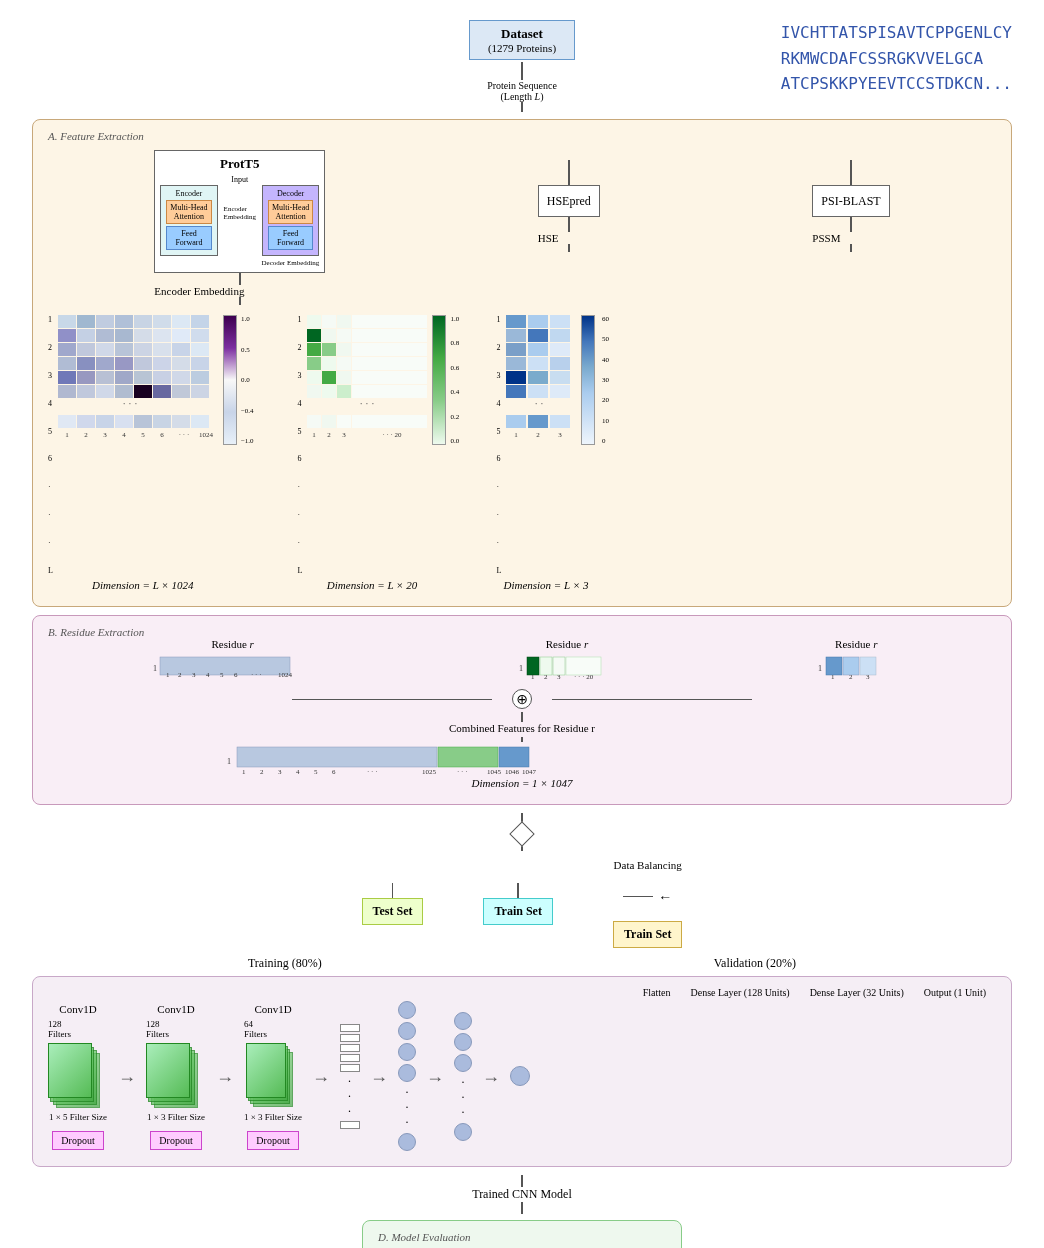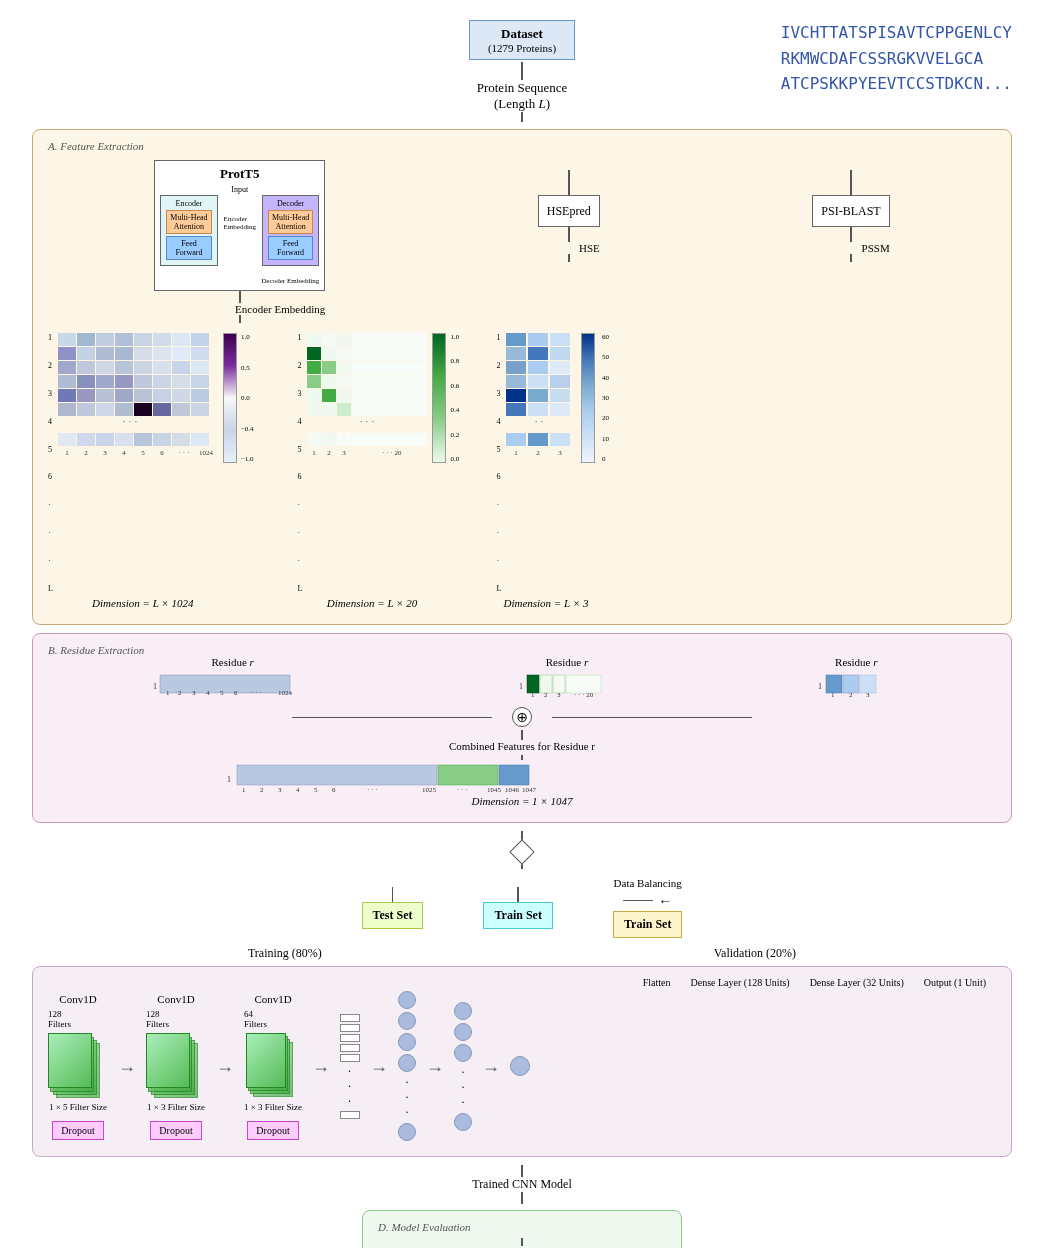--- a/index.html
+++ b/index.html
@@ -281,21 +281,21 @@
 
     .feature-tools-row {
       display: flex;
       justify-content: space-around;
       width: 100%;
       margin-top: 8px;
     }
     .tool-col {
       display: flex;
       flex-direction: column;
-      align-items: flex-end;
+      align-items: flex-start;
     }
 
     .section-b-label {
       font-size: 11px;
       font-style: italic;
       color: #555;
     }
   </style>
 </head>
 <body>
@@ -310,21 +310,21 @@
       </div>
       <div class="protein-seq-aside">
         <div>IVCHTTATSPISAVTCPPGENLCY</div>
         <div>RKMWCDAFCSSRGKVVELGCA</div>
         <div>ATCPSKKPYEEVTCCSTDKCN...</div>
       </div>
     </div>
 
     <div style="display:flex; flex-direction:column; align-items:center; margin-bottom:2px;">
       <div style="width:1.5px; height:18px; background:#555;"></div>
-      <div style="font-size:13px; text-align:center;">Protein Sequence<br>(Length <i>L</i>)</div>
+      <div style="font-size:10px; text-align:center;">Protein Sequence<br>(Length <i>L</i>)</div>
       <div style="width:1.5px; height:10px; background:#555;"></div>
     </div>
   </div>
 
   <div class="section-a">
     <div class="section-label">A. Feature Extraction</div>
 
     <div class="feature-tools-row">
 
       <div class="tool-col">
@@ -339,21 +339,21 @@
             </div>
             <div style="display:flex; flex-direction:column; align-items:center; font-size:7px; justify-content:center;">
               <div style="margin-top:20px;">Encoder<br>Embedding</div>
             </div>
             <div class="decoder-block">
               <div style="font-size:8px;">Decoder</div>
               <div class="mha-box">Multi-Head<br>Attention</div>
               <div class="ff-box">Feed<br>Forward</div>
             </div>
           </div>
-          <div style="font-size:7px; text-align:right; margin-top:11px;">Decoder Embedding</div>
+          <div style="font-size:7px; text-align:right; margin-top:3px;">Decoder Embedding</div>
         </div>
         <div style="width:1.5px; height:12px; background:#555; margin:0 auto;"></div>
         <div style="font-size:11px; text-align:center;">Encoder Embedding</div>
         <div style="width:1.5px; height:8px; background:#555; margin:0 auto;"></div>
       </div>
 
       <div class="tool-col" style="margin-top:10px;">
         <div style="width:1.5px; height:25px; background:#555; margin:0 auto;"></div>
         <div class="hsepred-box">
           <span>HSEpred</span>
@@ -727,21 +727,21 @@
 Set</span>
       </div>
     </div>
     <div style="display:flex; flex-direction:column; align-items:center;">
       <div style="width:1.5px; height:15px; background:#555;"></div>
       <div class="train-set-box">
         <span>Train
 Set</span>
       </div>
     </div>
-    <div style="display:flex; flex-direction:column; align-items:center; gap:3px;">
+    <div style="display:flex; flex-direction:column; align-items:center; gap:17px;">
       <div style="font-size:11px;">Data Balancing</div>
       <div style="display:flex; align-items:center; gap:5px;">
         <div style="width:30px; height:1px; background:#555;"></div>
         <div style="font-size:14px;">←</div>
       </div>
       <div class="train-set-box2">
         <span>Train
 Set</span>
       </div>
     </div>

